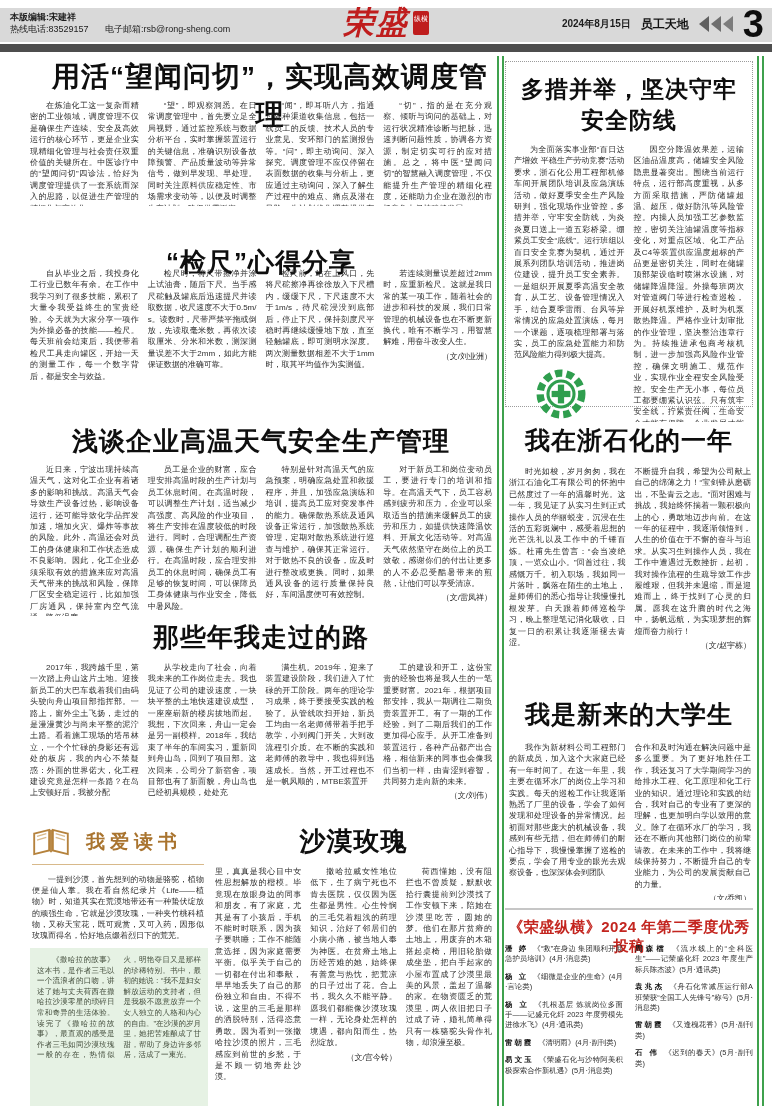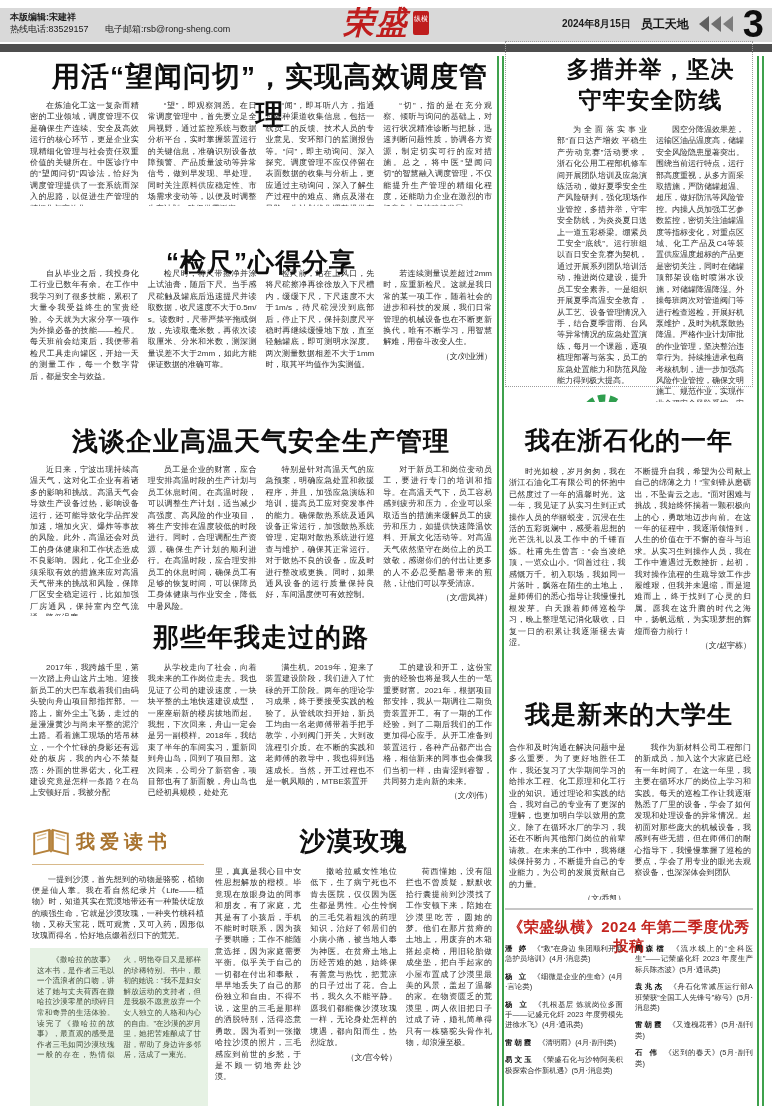--- a/index.html
+++ b/index.html
@@ -26,27 +26,27 @@
   
   .vline{position:absolute;top:56px;bottom:0;width:2px;background:#3fa14d;}
 
   
   .headline{position:absolute;margin:0;text-align:center;font-weight:900;color:#0e0e0e;letter-spacing:1px;}
   .cols{position:absolute;display:flex;gap:9px;overflow:hidden;}
   .col{flex:1;font-size:8px;line-height:11.4px;text-align:justify;color:#2d2d2d;text-indent:2em;word-break:break-all;}
   .byline{display:block;text-align:right;text-indent:0;margin-top:3px;font-size:8px;color:#1f1f1f;}
 
   
-  .dotted-box{position:absolute;left:505px;top:41px;width:248px;height:346px;border:1px dotted #9b9b9b;box-sizing:border-box;padding-left:43px;}
+  .dotted-box{position:absolute;left:505px;top:61px;width:248px;height:346px;border:1px dotted #9b9b9b;box-sizing:border-box;}
   .dotted-box .headline{position:static;margin:12px 6px 8px 6px;}
   .dotted-box .cols{position:static;margin:0 8px;height:278px;}
   .safety-badge{margin:8px auto 0 4px;width:86px;text-align:center;text-indent:0;}
 
   
-  .reading-badge{position:absolute;left:32px;top:828px;width:172px;display:flex;align-items:center;gap:6px;border-bottom:1px solid #d8b98a;padding-bottom:8px;}
+  .reading-badge{position:absolute;left:32px;top:828px;width:172px;display:flex;align-items:center;gap:16px;border-bottom:1px solid #d8b98a;padding-bottom:8px;}
   .reading-badge .label{font-family:"DejaVu Serif",serif;font-weight:bold;font-size:19px;color:#a9742f;letter-spacing:5px;}
   .reading-intro{position:absolute;left:32px;top:874px;width:172px;font-size:8px;line-height:11.2px;text-align:justify;text-indent:2em;color:#2d2d2d;word-break:break-all;}
   .excerpt{position:absolute;left:30px;top:948px;width:178px;height:158px;background:#e6f2e4;box-sizing:border-box;padding:7px 7px;}
   .excerpt-inner{column-count:2;column-gap:9px;font-size:7.5px;line-height:10.6px;text-align:justify;color:#46503f;height:144px;overflow:hidden;word-break:break-all;text-indent:2em;}
 
   
   .hr-sep{position:absolute;left:505px;top:908px;width:248px;height:2px;background:#c6c6c6;}
   .contrib-title{position:absolute;left:505px;top:918px;width:248px;margin:0;text-align:center;font-size:15px;font-weight:900;color:#c3251f;letter-spacing:0.5px;}
   .contrib-list{position:absolute;left:505px;top:944px;width:248px;height:160px;column-count:2;column-gap:12px;overflow:hidden;}
   .entry{break-inside:avoid;margin-bottom:7px;font-size:7.4px;line-height:10.4px;text-align:justify;color:#2d2d2d;word-break:break-all;}
@@ -184,25 +184,25 @@
   <div class="cols" style="left:509px;top:466px;width:242px;height:210px;">
     <div class="col">时光如梭，岁月匆匆，我在浙江石油化工有限公司的怀抱中已然度过了一年的温馨时光。这一年，我见证了从实习生到正式操作人员的华丽蜕变，沉浸在生活的五彩斑斓中，感受着思想的光芒洗礼以及工作中的千锤百炼。杜甫先生曾言：“会当凌绝顶，一览众山小。”回首过往，我感慨万千。初入职场，我如同一片落叶，飘落在陌生的土地上，是师傅们的悉心指导让我慢慢扎根发芽。白天跟着师傅巡检学习，晚上整理笔记消化吸收，日复一日的积累让我逐渐褪去青涩。</div>
     <div class="col" style="text-indent:0;">
       <span>不断提升自我，希望为公司献上自己的绵薄之力！“宝剑锋从磨砺出，不坠青云之志。”面对困难与挑战，我始终怀揣着一颗积极向上的心，勇敢地迈步向前。在这一年的征程中，我逐渐领悟到，人生的价值在于不懈的奋斗与追求。从实习生到操作人员，我在工作中遭遇过无数挫折，起初，我对操作流程的生疏导致工作步履维艰，但我并未退缩，而是迎难而上，终于找到了心灵的归属。愿我在这升腾的时代之海中，扬帆远航，为实现梦想的辉煌而奋力前行！</span>
       <span class="byline">（文/赵宇栋）</span>
     </div>
   </div>
 
   <h1 class="headline" style="left:505px;top:698px;width:248px;font-size:25px;">我是新来的大学生</h1>
   <div class="cols" style="left:509px;top:742px;width:242px;height:158px;">
+    <div class="col">我作为新材料公司工程部门的新成员，加入这个大家庭已经有一年时间了。在这一年里，我主要在循环水厂的岗位上学习和实践。每天的巡检工作让我逐渐熟悉了厂里的设备，学会了如何发现和处理设备的异常情况。起初面对那些庞大的机械设备，我感到有些无措，但在师傅们的耐心指导下，我慢慢掌握了巡检的要点，学会了用专业的眼光去观察设备，也深深体会到团队</div>
     <div class="col" style="text-indent:0;">
       <span>合作和及时沟通在解决问题中是多么重要。为了更好地胜任工作，我还复习了大学期间学习的给排水工程、化工原理和化工行业的知识。通过理论和实践的结合，我对自己的专业有了更深的理解，也更加明白学以致用的意义。除了在循环水厂的学习，我还在不断向其他部门岗位的前辈请教。在未来的工作中，我将继续保持努力，不断提升自己的专业能力，为公司的发展贡献自己的力量。</span>
       <span class="byline">（文/乔凯）</span>
     </div>
-    <div class="col">我作为新材料公司工程部门的新成员，加入这个大家庭已经有一年时间了。在这一年里，我主要在循环水厂的岗位上学习和实践。每天的巡检工作让我逐渐熟悉了厂里的设备，学会了如何发现和处理设备的异常情况。起初面对那些庞大的机械设备，我感到有些无措，但在师傅们的耐心指导下，我慢慢掌握了巡检的要点，学会了用专业的眼光去观察设备，也深深体会到团队</div>
   </div>
 
   <div class="hr-sep"></div>
   <h2 class="contrib-title">《荣盛纵横》2024 年第二季度优秀投稿</h2>
   <div class="contrib-list">
     <div class="entry"><span class="nm">潘 婷</span><span>《“救”在身边 集团顺利开展急护员培训》(4月·消息类)</span></div>
     <div class="entry"><span class="nm">杨 立</span><span>《细微是企业的生命》(4月·言论类)</span></div>
     <div class="entry"><span class="nm">杨 立</span><span>《扎根基层 炼就岗位多面手——记盛元化纤 2023 年度劳模先进徐水飞》(4月·通讯类)</span></div>
     <div class="entry"><span class="nm">雷朝霞</span><span>《清明雨》(4月·副刊类)</span></div>
     <div class="entry"><span class="nm">易文玉</span><span>《荣盛石化与沙特阿美积极探索合作新机遇》(5月·消息类)</span></div>

